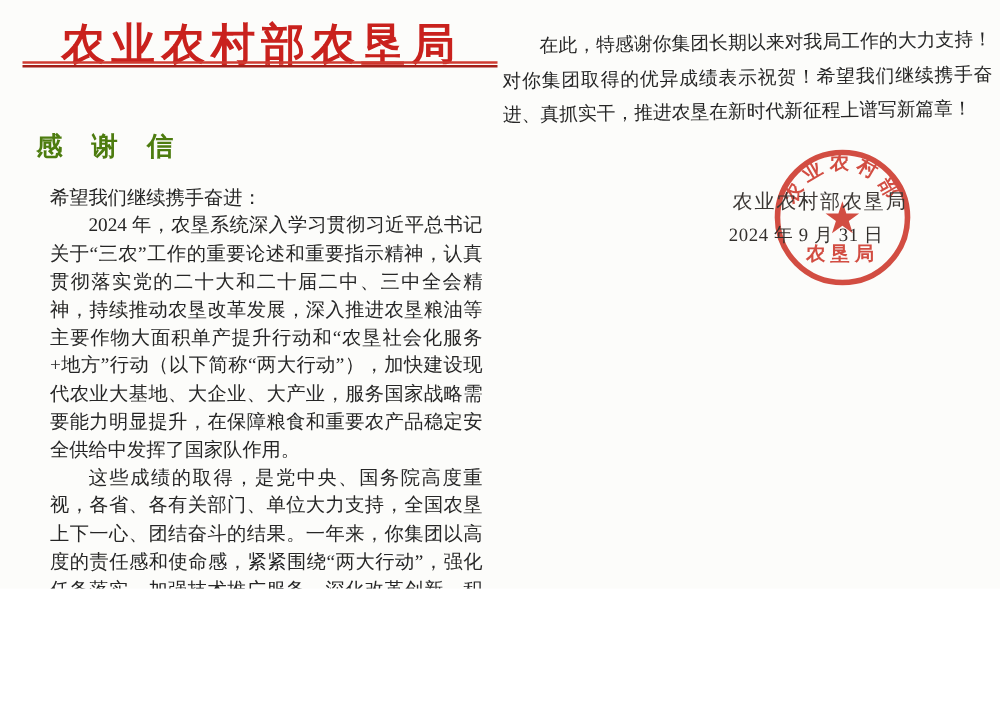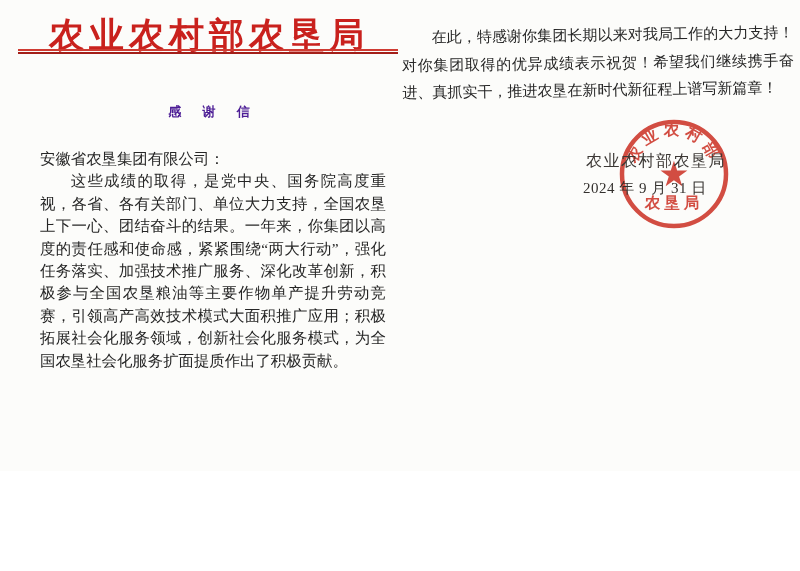--- a/index.html
+++ b/index.html
@@ -23,26 +23,26 @@
     color: #c9211d;
     white-space: nowrap;
   }
   .headrule { position: absolute; left: 18px; top: 49px; width: 380px; }
   .headrule .rule-a { height: 2px; background: #cf3b32; margin-bottom: 1px; }
   .headrule .rule-b { height: 2px; background: #a31f19; }
   .doc-title {
     position: absolute;
     left: 20px; top: 103px; width: 378px;
     margin: 0;
-    text-align: center;
-    font-size: 13px;
+    text-align: left;
+    font-size: 21px;
     font-weight: bold;
     letter-spacing: 9px;
     text-indent: 9px;
-    color: #4c1d95;
+    color: #4d7c0f;
   }
   .body-text {
     position: absolute;
     left: 40px; top: 148px; width: 346px;
     font-size: 15.4px;
     line-height: 22.4px;
     color: #262626;
     text-align: justify;
   }
   .body-text p { margin: 0; }
@@ -107,21 +107,22 @@
     <h1 class="letterhead">农业农村部农垦局</h1>
 
     <div class="headrule">
       <div class="rule-a"></div>
       <div class="rule-b"></div>
     </div>
 
     <h2 class="doc-title">感 谢 信</h2>
 
     <div class="body-text">
-      <p class="salutation">安徽省农垦集团有限公司：</p>
+      <p class="salutation">希望我们继续携手奋进：</p>
+      <p class="para">2024 年，农垦系统深入学习贯彻习近平总书记关于“三农”工作的重要论述和重要指示精神，认真贯彻落实党的二十大和二十届二中、三中全会精神，持续推动农垦改革发展，深入推进农垦粮油等主要作物大面积单产提升行动和“农垦社会化服务+地方”行动（以下简称“两大行动”），加快建设现代农业大基地、大企业、大产业，服务国家战略需要能力明显提升，在保障粮食和重要农产品稳定安全供给中发挥了国家队作用。</p>
       <p class="para">这些成绩的取得，是党中央、国务院高度重视，各省、各有关部门、单位大力支持，全国农垦上下一心、团结奋斗的结果。一年来，你集团以高度的责任感和使命感，紧紧围绕“两大行动”，强化任务落实、加强技术推广服务、深化改革创新，积极参与全国农垦粮油等主要作物单产提升劳动竞赛，引领高产高效技术模式大面积推广应用；积极拓展社会化服务领域，创新社会化服务模式，为全国农垦社会化服务扩面提质作出了积极贡献。</p>
     </div>
 
     <div class="footrule">
       <span class="tick"></span>
     </div>
   </section>
 
   <section>
     <p class="closing">在此，特感谢你集团长期以来对我局工作的大力支持！对你集团取得的优异成绩表示祝贺！希望我们继续携手奋进、真抓实干，推进农垦在新时代新征程上谱写新篇章！</p>

